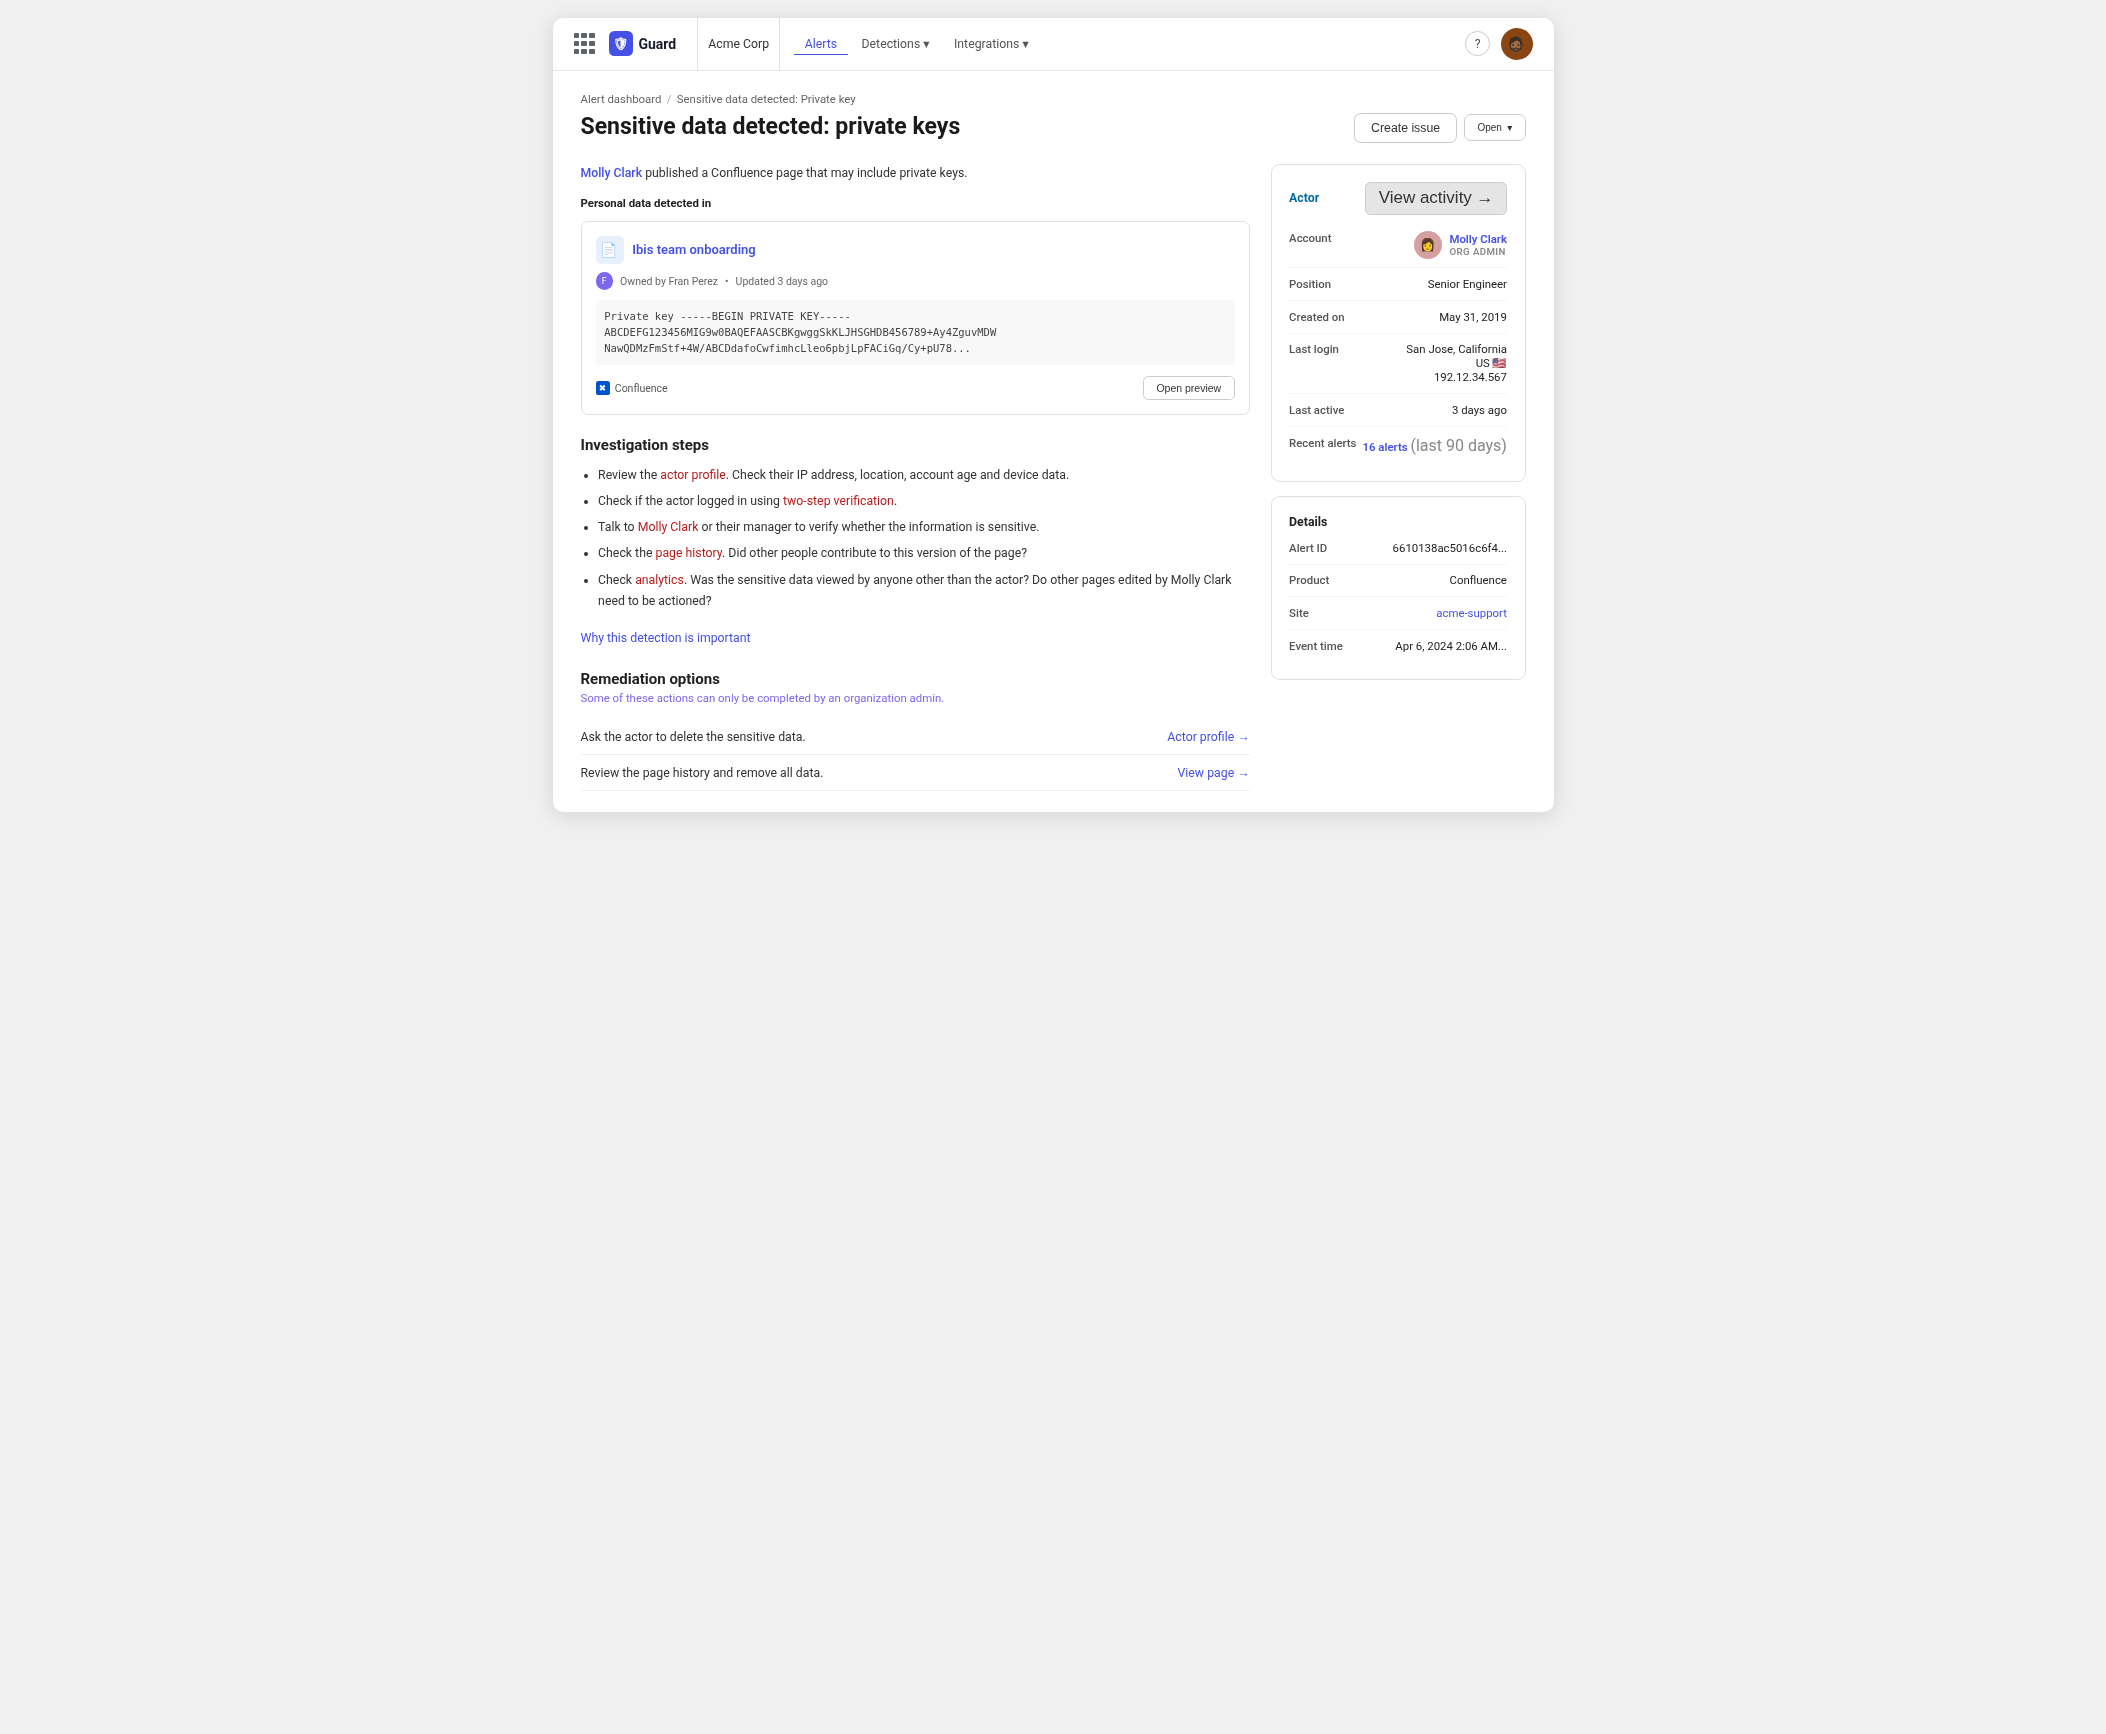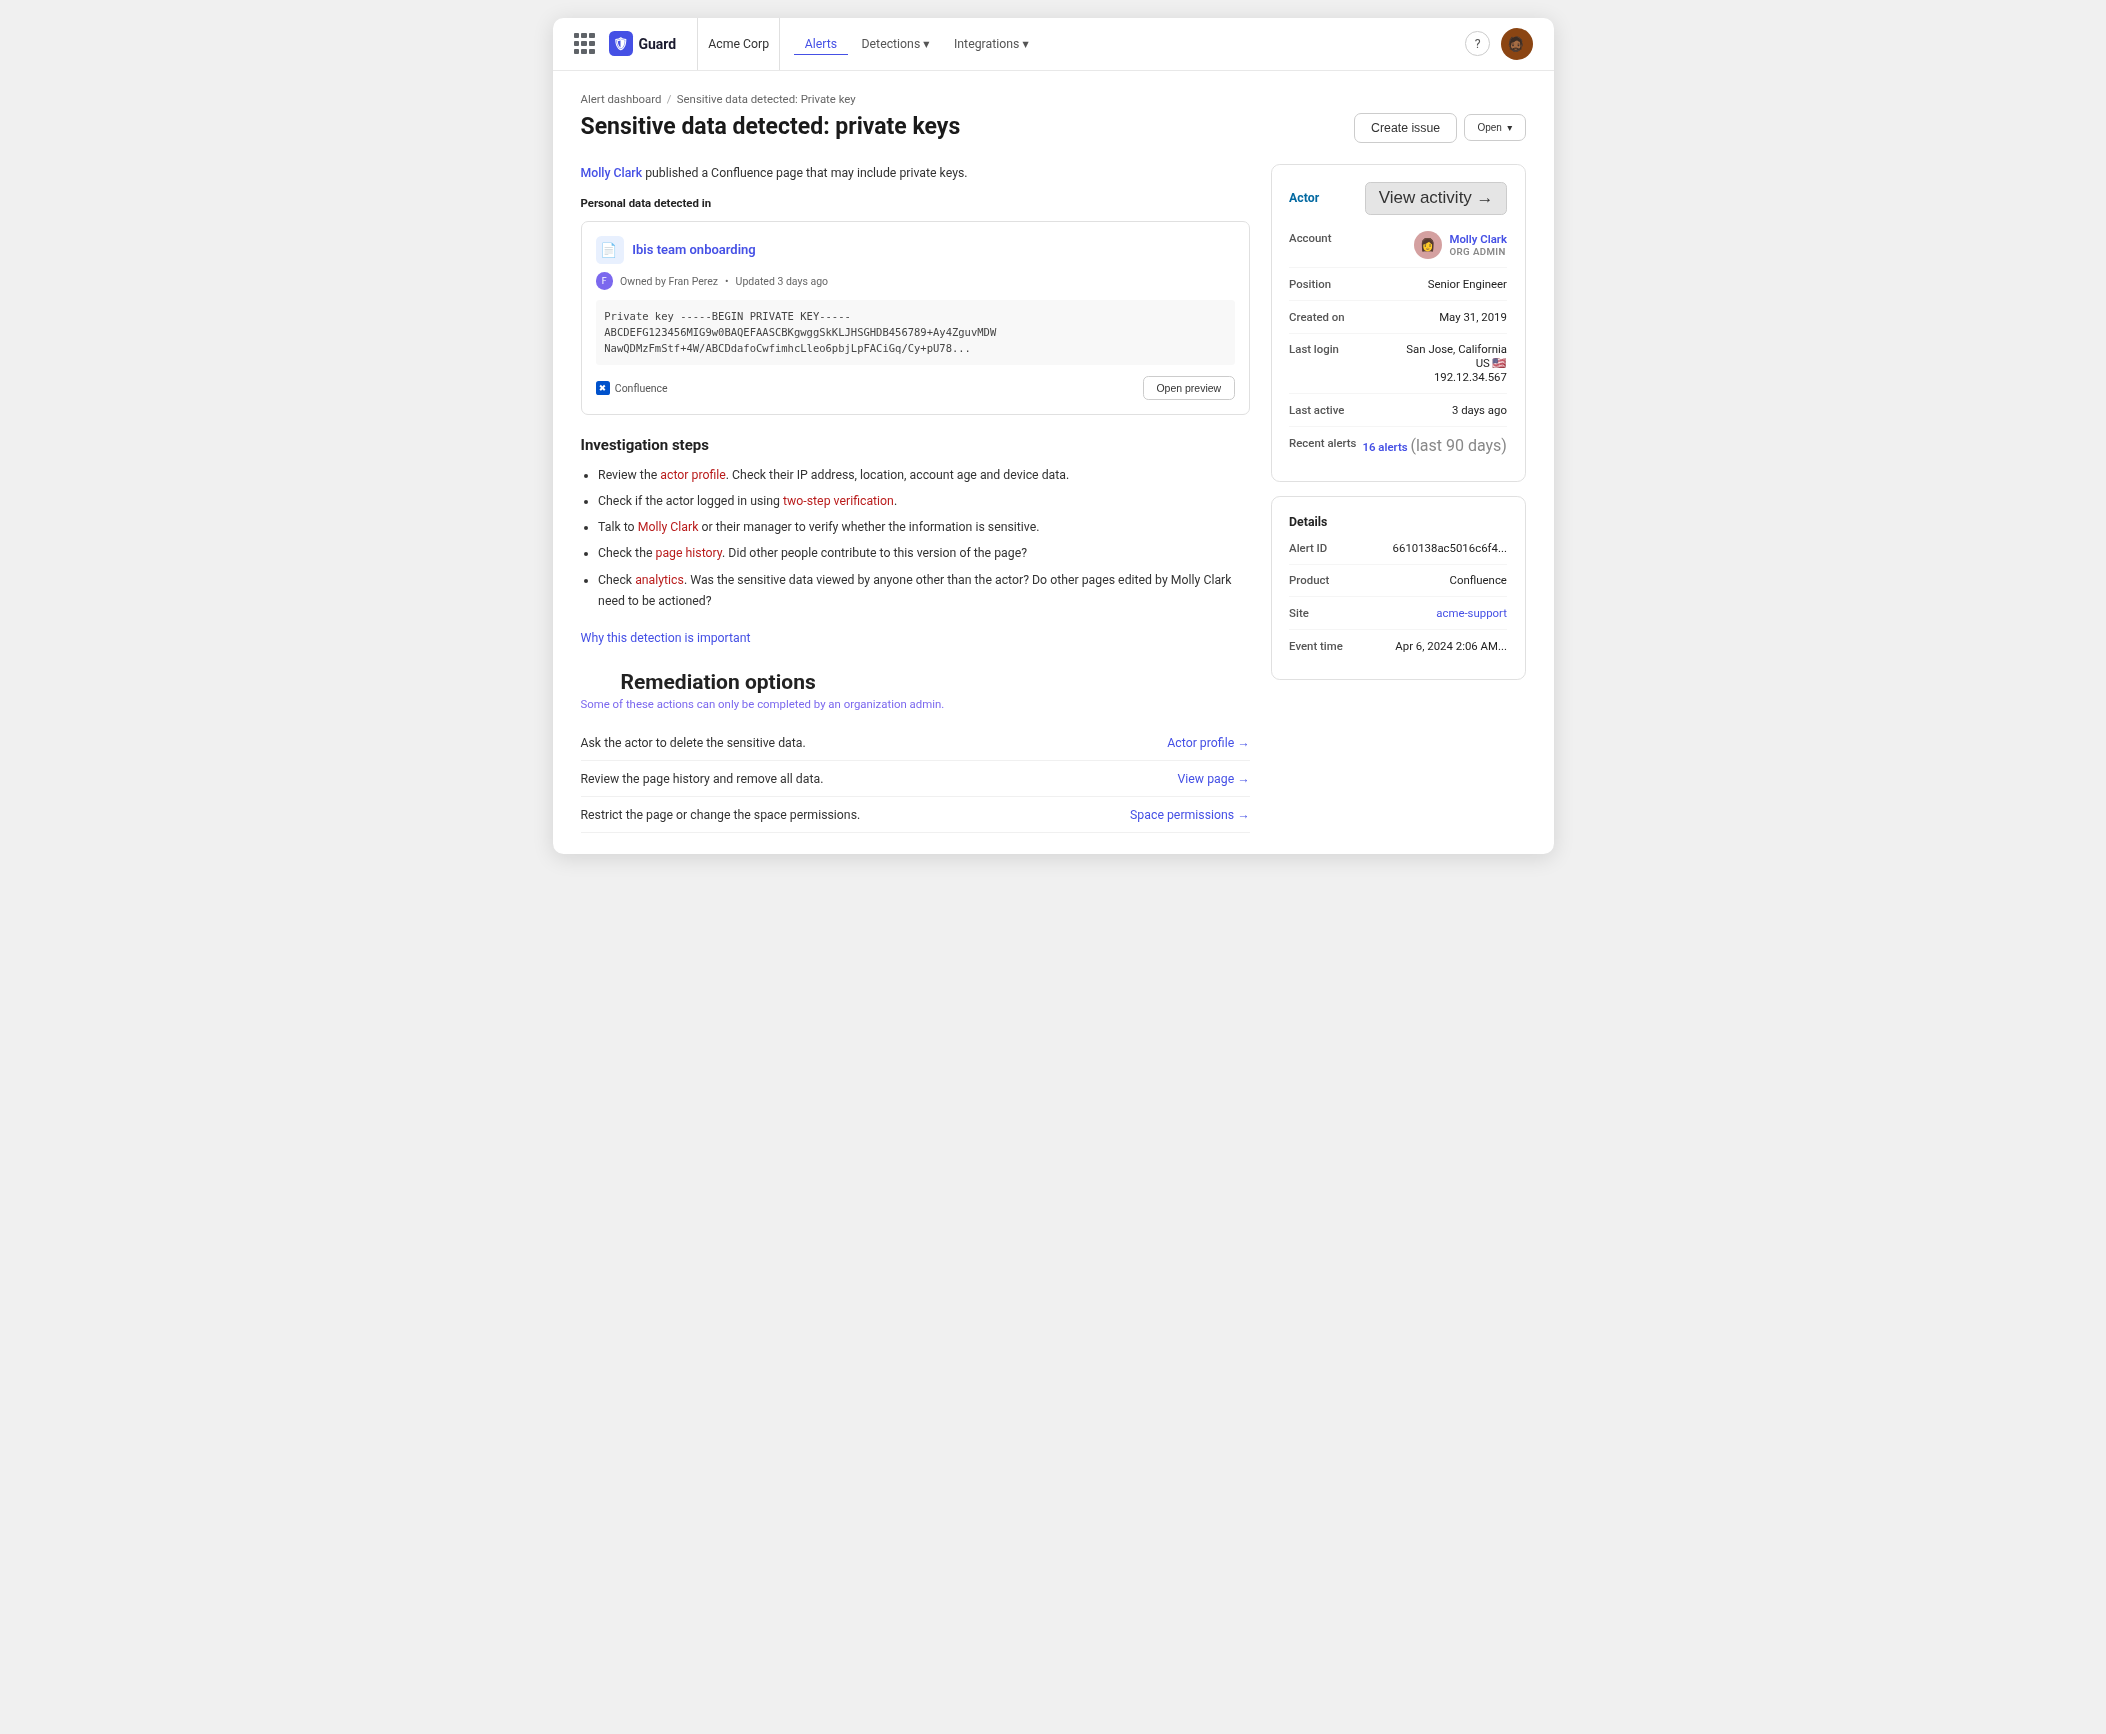--- a/index.html
+++ b/index.html
@@ -303,25 +303,24 @@
     .why-link {
       color: #4550e5;
       font-size: 12.3px;
       cursor: pointer;
       text-decoration: none;
       display: inline-block;
       margin-bottom: 24.6px;
     }
     
     .remediation-title {
-      font-size: 21px;
+      font-size: 15px;
       font-weight: 700;
       color: #222;
       margin-bottom: 3.5px;
-      margin-left: 40px;
     }
     .remediation-subtitle {
       font-size: 11.4px;
       color: #7b68ee;
       margin-bottom: 14px;
     }
     .remediation-row {
       display: flex;
       align-items: center;
       justify-content: space-between;
@@ -539,24 +538,20 @@
 
         <div>
           <div class="remediation-row">
             <span>Ask the actor to delete the sensitive data.</span>
             <a class="remediation-action">Actor profile →</a>
           </div>
           <div class="remediation-row">
             <span>Review the page history and remove all data.</span>
             <a class="remediation-action">View page →</a>
           </div>
-          <div class="remediation-row">
-            <span>Restrict the page or change the space permissions.</span>
-            <a class="remediation-action">Space permissions →</a>
-          </div>
         </div>
       </div>
 
       <div class="main-right">
 
         <div class="panel-card">
           <div class="panel-header-row">
             <span class="panel-section-title">Actor</span>
             <button class="btn-view-activity">View activity →</button>
           </div>

